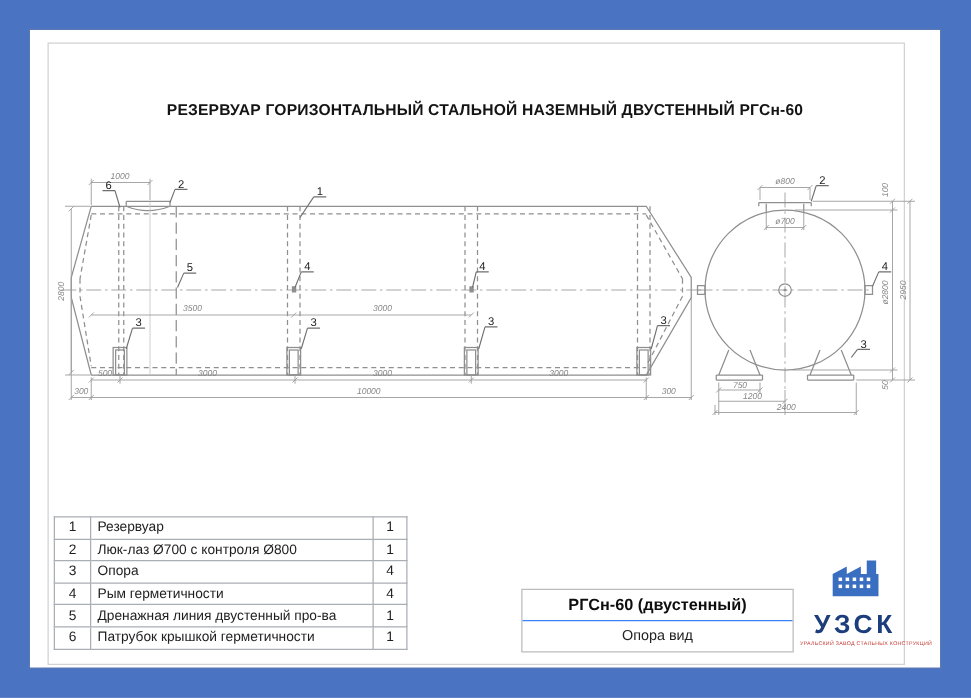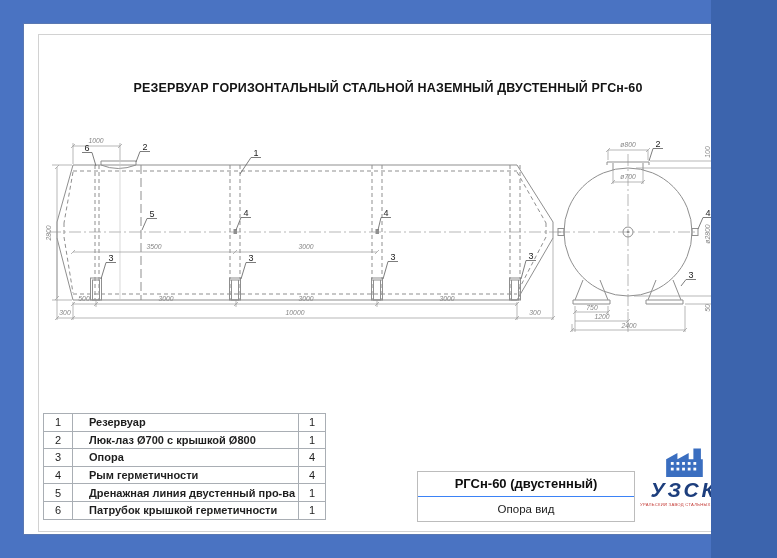--- a/index.html
+++ b/index.html
@@ -1,16 +1,16 @@
 <!DOCTYPE html>
 <html><head>
 <meta charset="utf-8">
 <style>
   html,body{margin:0;padding:0;background:#3c64ad;}
-  .window{position:relative;width:711px;height:558px;overflow:hidden;
+  .window{position:relative;width:777px;height:558px;overflow:hidden;
           font-family:"Liberation Sans",sans-serif;background:var(--frame-blue,#4a73c2);}
   .page{position:absolute;left:24px;top:24px;width:728px;height:510px;background:#ffffff;
         border:0;box-shadow:0 0 0 1px rgba(120,130,150,.35);}
   .frame{position:absolute;left:14px;top:10px;width:684px;height:496px;border:1px solid #d2d2d2;}
   .title{position:absolute;top:57px;left:0;width:100%;text-align:center;
          font-size:12.5px;font-weight:bold;color:#141414;letter-spacing:.15px;}
   svg.drawing{position:absolute;left:20px;top:110px;width:700px;height:205px;}
 
   
   .ln   {stroke:#8f8f8f;fill:none;stroke-width:1;}
@@ -21,32 +21,32 @@
   .ldash{stroke-dasharray:9,4;}
   .dim-text{font-family:"Liberation Sans",sans-serif;font-style:italic;font-size:6.8px;
             fill:#858585;text-anchor:middle;}
   .callout-text{font-family:"Liberation Sans",sans-serif;font-size:9px;fill:#1c1c1c;text-anchor:middle;}
   .callout-line{stroke:#6e6e6e;stroke-width:.9;fill:none;}
 
   .parts{position:absolute;left:19px;top:389px;width:282px;border-collapse:collapse;
          table-layout:fixed;font-size:11px;color:#1e1e1e;background:#fff;}
   .parts td{border:1px solid #a9aeb4;height:16.6px;padding:0 3px;overflow:hidden;white-space:nowrap;}
   .parts td.c-no{text-align:center;}
-  .parts td.c-name{text-align:left;padding-left:16px;font-weight:bold;}
+  .parts td.c-name{text-align:left;padding-left:5px;}
   .parts td.c-qty{text-align:center;}
 
   .tblock{position:absolute;left:393px;top:447px;width:216px;background:#fff;border:1px solid #bcbcbc;}
   .tb-model{height:24px;line-height:24px;text-align:center;font-weight:bold;font-size:13px;
             color:#0e0e0e;border-bottom:1px solid #3b82f6;}
   .tb-view{height:24px;line-height:24px;text-align:center;font-size:11.5px;color:#222;}
 
   .logo{position:absolute;left:616px;top:423px;width:88px;text-align:center;}
   .logo svg{display:block;margin:0 auto;}
   .logo-abbr{font-size:21px;font-weight:bold;color:var(--logo-navy,#1d3e7d);
-             letter-spacing:3px;line-height:1.05;margin-top:1px;font-style:italic;}
+             letter-spacing:3px;line-height:1.05;margin-top:11px;}
   .logo-caption{font-size:4.2px;color:var(--logo-red,#c43a35);letter-spacing:.25px;
                 margin-top:1px;white-space:nowrap;}
 </style>
 </head>
 <body>
 
 <div class="window" style="--frame-blue: #4a73c2; --logo-navy: #1d3e7d; --logo-red: #c43a35;">
   <div class="page">
     <div class="frame"></div>
 
@@ -210,21 +210,21 @@
           <col style="width:27px">
         </colgroup>
       <tbody id="parts-body">
           <tr>
             <td class="c-no">1</td>
             <td class="c-name">Резервуар</td>
             <td class="c-qty">1</td>
           </tr>
           <tr>
             <td class="c-no">2</td>
-            <td class="c-name">Люк-лаз Ø700 с крышкой Ø800</td>
+            <td class="c-name">Люк-лаз Ø700 с контроля Ø800</td>
             <td class="c-qty">1</td>
           </tr>
           <tr>
             <td class="c-no">3</td>
             <td class="c-name">Опора</td>
             <td class="c-qty">4</td>
           </tr>
           <tr>
             <td class="c-no">4</td>
             <td class="c-name">Рым герметичности</td>

